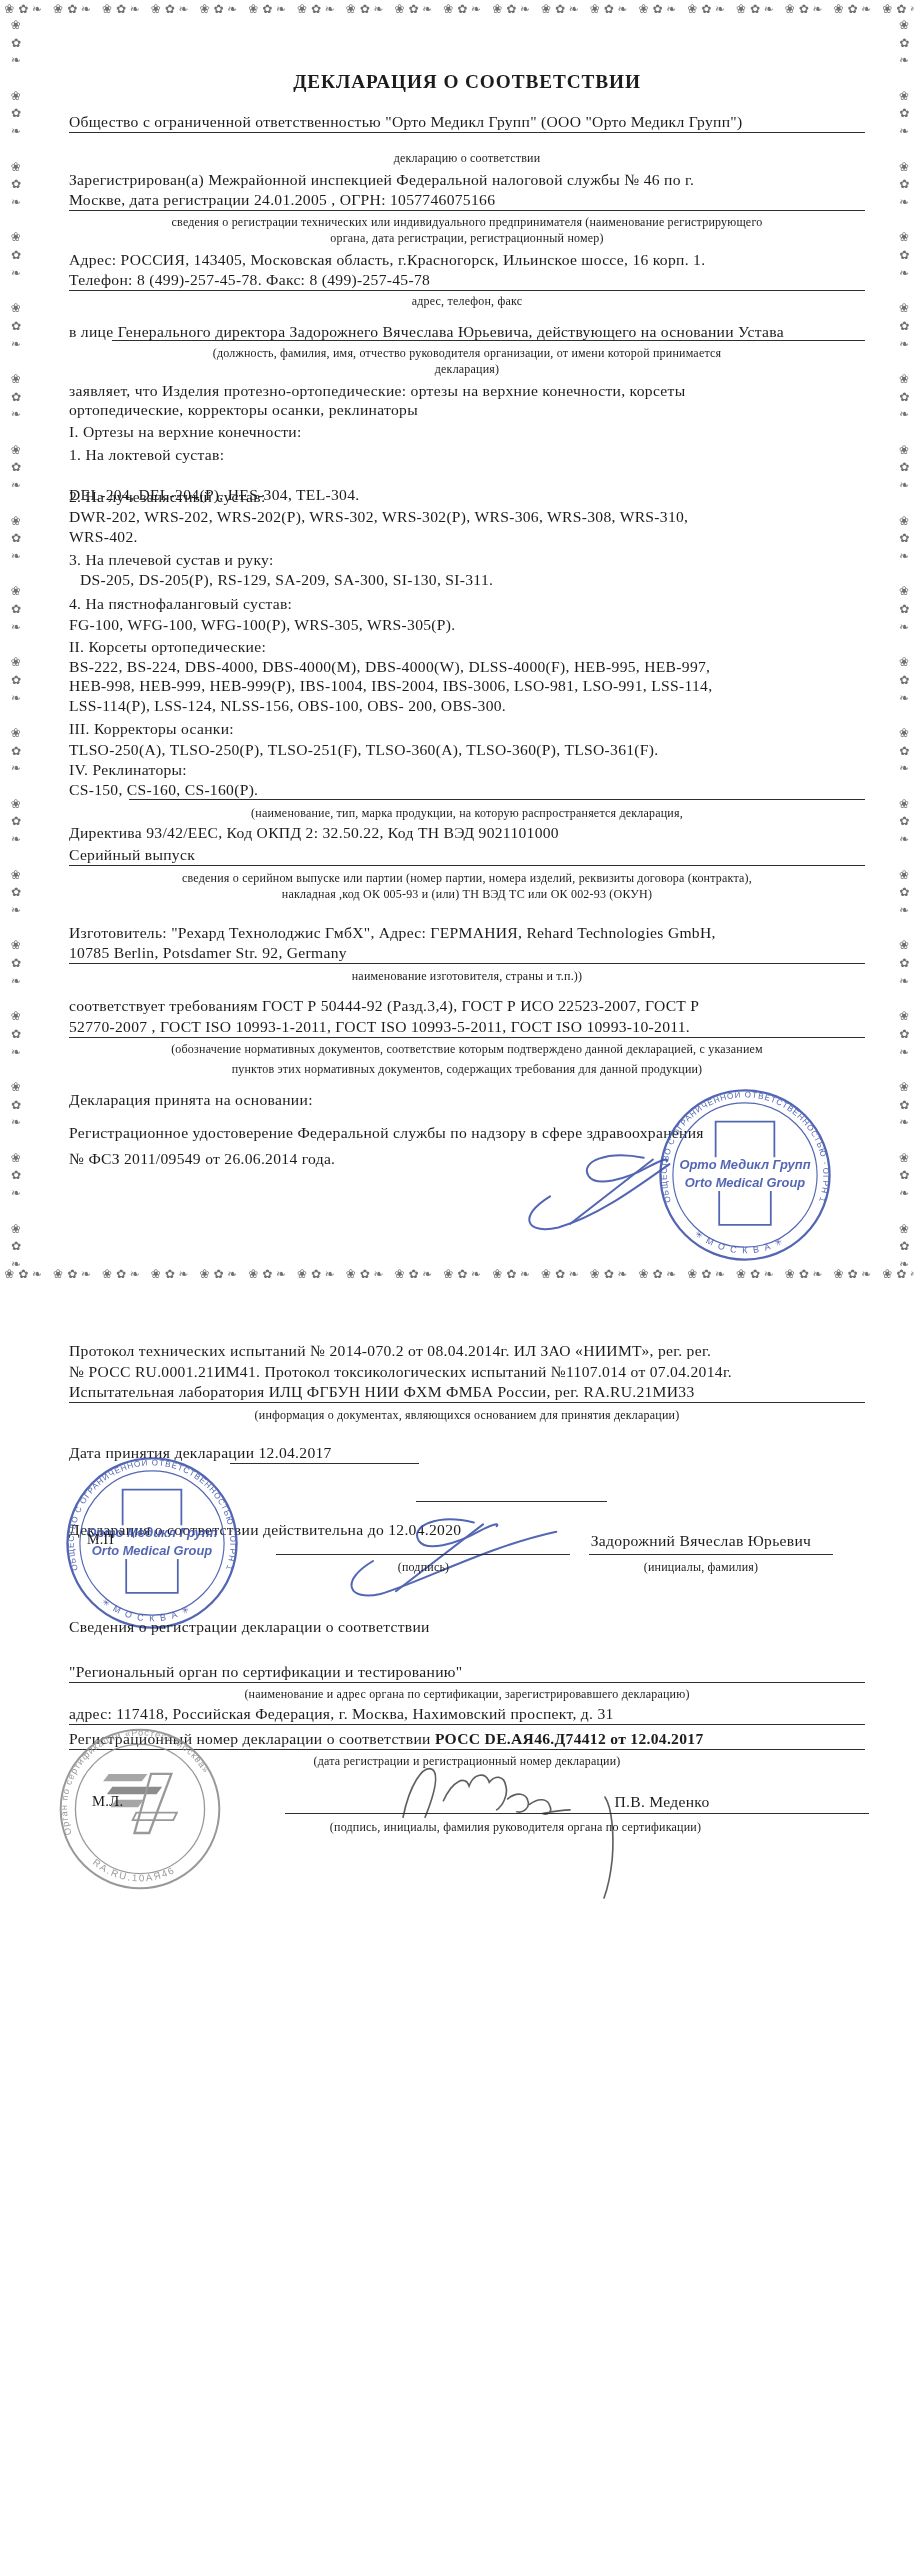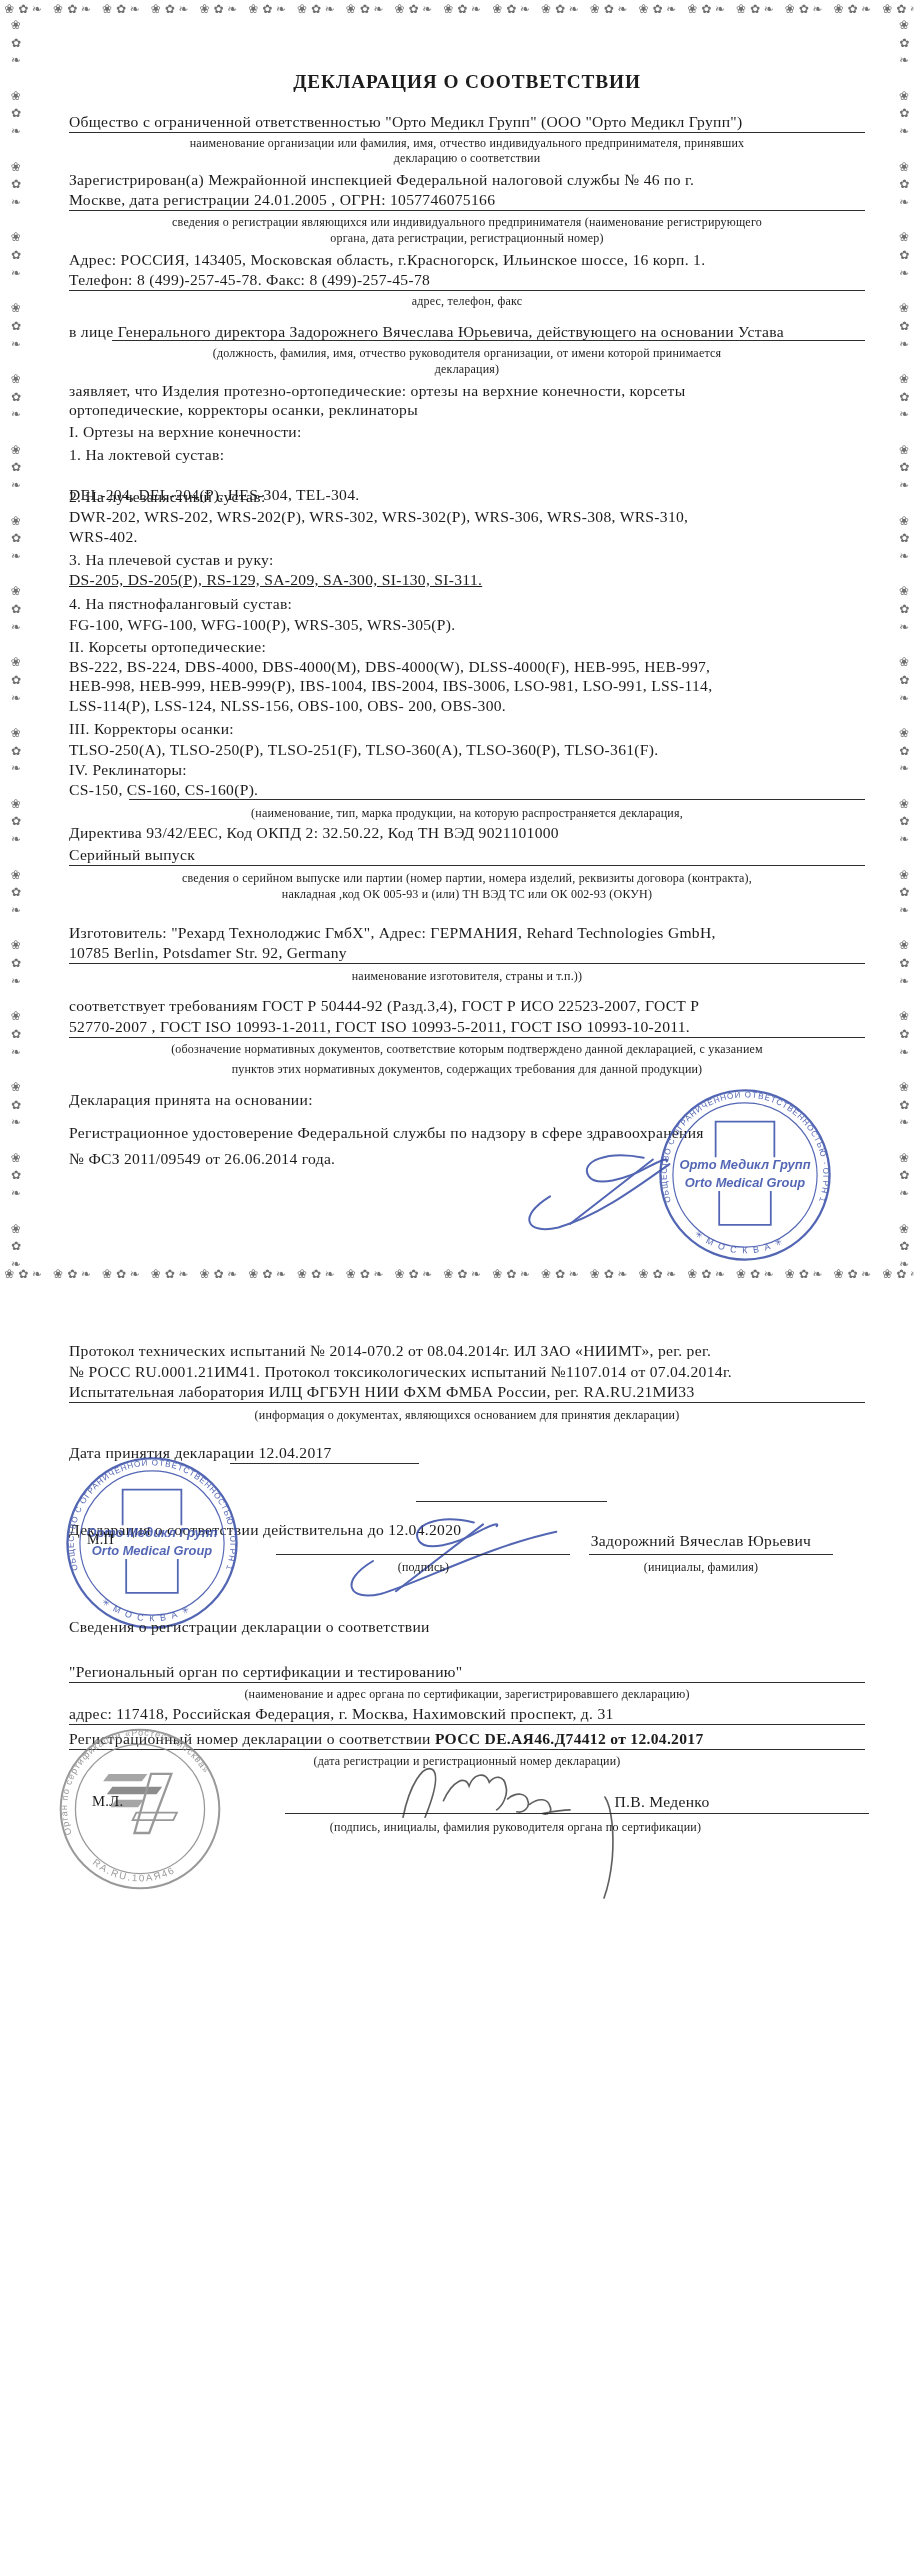--- a/index.html
+++ b/index.html
@@ -28,26 +28,25 @@
 <div id="page">
 
   <div class="bh" style="left:4.6px;top:2.8px;width:909px;">❀✿❧ ❀✿❧ ❀✿❧ ❀✿❧ ❀✿❧ ❀✿❧ ❀✿❧ ❀✿❧ ❀✿❧ ❀✿❧ ❀✿❧ ❀✿❧ ❀✿❧ ❀✿❧ ❀✿❧ ❀✿❧ ❀✿❧ ❀✿❧ ❀✿❧ ❀✿❧ ❀✿❧ ❀✿❧ ❀✿❧ ❀✿❧ ❀✿❧ ❀✿❧ ❀✿❧ ❀✿❧ ❀✿❧ ❀✿❧ </div>
   <div class="bh" style="left:4.6px;top:1268px;width:909px;">❀✿❧ ❀✿❧ ❀✿❧ ❀✿❧ ❀✿❧ ❀✿❧ ❀✿❧ ❀✿❧ ❀✿❧ ❀✿❧ ❀✿❧ ❀✿❧ ❀✿❧ ❀✿❧ ❀✿❧ ❀✿❧ ❀✿❧ ❀✿❧ ❀✿❧ ❀✿❧ ❀✿❧ ❀✿❧ ❀✿❧ ❀✿❧ ❀✿❧ ❀✿❧ ❀✿❧ ❀✿❧ ❀✿❧ ❀✿❧ </div>
   <div class="bv" style="left:3.7px;top:18.4px;height:1249px;">❀✿❧ ❀✿❧ ❀✿❧ ❀✿❧ ❀✿❧ ❀✿❧ ❀✿❧ ❀✿❧ ❀✿❧ ❀✿❧ ❀✿❧ ❀✿❧ ❀✿❧ ❀✿❧ ❀✿❧ ❀✿❧ ❀✿❧ ❀✿❧ ❀✿❧ ❀✿❧ ❀✿❧ ❀✿❧ ❀✿❧ ❀✿❧ ❀✿❧ ❀✿❧ ❀✿❧ ❀✿❧ ❀✿❧ ❀✿❧ </div>
   <div class="bv" style="left:892px;top:18.4px;height:1249px;">❀✿❧ ❀✿❧ ❀✿❧ ❀✿❧ ❀✿❧ ❀✿❧ ❀✿❧ ❀✿❧ ❀✿❧ ❀✿❧ ❀✿❧ ❀✿❧ ❀✿❧ ❀✿❧ ❀✿❧ ❀✿❧ ❀✿❧ ❀✿❧ ❀✿❧ ❀✿❧ ❀✿❧ ❀✿❧ ❀✿❧ ❀✿❧ ❀✿❧ ❀✿❧ ❀✿❧ ❀✿❧ ❀✿❧ ❀✿❧ </div>
 
   <div class="t w c title" style="left:69px;top:70px;">ДЕКЛАРАЦИЯ О СООТВЕТСТВИИ</div>
 
   <div class="t w u" style="left:69px;top:112px;">Общество с ограниченной ответственностью "Орто Медикл Групп"  (ООО "Орто Медикл Групп")</div>
-  <div class="t w c small" style="left:69px;top:136px;">наименование организации или фамилия, имя, отчество индивидуального предпринимателя, принявших</div>
   <div class="t w c small" style="left:69px;top:151px;">декларацию о соответствии</div>
 
   <div class="t" style="left:69px;top:170px;">Зарегистрирован(а) Межрайонной инспекцией Федеральной налоговой службы № 46 по г.</div>
   <div class="t w u" style="left:69px;top:190px;">Москве, дата регистрации 24.01.2005 , ОГРН: 1057746075166</div>
-  <div class="t w c small" style="left:69px;top:215px;">сведения о регистрации являющихся или индивидуального предпринимателя (наименование регистрирующего</div>
+  <div class="t w c small" style="left:69px;top:215px;">сведения о регистрации технических или индивидуального предпринимателя (наименование регистрирующего</div>
   <div class="t w c small" style="left:69px;top:231px;">органа, дата регистрации, регистрационный номер)</div>
 
   <div class="t" style="left:69px;top:250px;">Адрес: РОССИЯ, 143405, Московская область, г.Красногорск, Ильинское шоссе, 16 корп. 1.</div>
   <div class="t w u" style="left:69px;top:270px;">Телефон: 8 (499)-257-45-78. Факс: 8 (499)-257-45-78</div>
   <div class="t w c small" style="left:69px;top:294px;">адрес, телефон, факс</div>
 
   <div class="t" style="left:69px;top:322px;">в лице Генерального директора Задорожнего Вячеслава Юрьевича, действующего на основании Устава</div>
   <div class="rule" style="left:112px;top:340px;width:753px;"></div>
   <div class="t w c small" style="left:69px;top:346px;">(должность, фамилия, имя, отчество руководителя организации, от имени которой принимается</div>
   <div class="t w c small" style="left:69px;top:362px;">декларация)</div>
@@ -55,21 +54,21 @@
   <div class="t" style="left:69px;top:381px;">заявляет, что Изделия протезно-ортопедические: ортезы на верхние конечности, корсеты</div>
   <div class="t" style="left:69px;top:400px;">ортопедические, корректоры осанки, реклинаторы</div>
 
   <div class="t" style="left:69px;top:422px;">I. Ортезы на верхние конечности:</div>
   <div class="t" style="left:69px;top:445px;">1. На локтевой сустав:</div>
   <div class="t" style="left:69px;top:465px;margin-top:20px;">DEL-204, DEL-204(P), HES-304, TEL-304.</div>
   <div class="t" style="left:69px;top:487px;">2. На лучезапястный сустав:</div>
   <div class="t" style="left:69px;top:507px;">DWR-202, WRS-202, WRS-202(P), WRS-302, WRS-302(P), WRS-306, WRS-308, WRS-310,</div>
   <div class="t" style="left:69px;top:527px;">WRS-402.</div>
   <div class="t" style="left:69px;top:550px;">3. На плечевой сустав и руку:</div>
-  <div class="t" style="left:69px;top:570px;text-decoration:underline;">DS-205, DS-205(P), RS-129, SA-209, SA-300, SI-130, SI-311.</div>
+  <div class="t" style="left:80px;top:570px;">DS-205, DS-205(P), RS-129, SA-209, SA-300, SI-130, SI-311.</div>
   <div class="t" style="left:69px;top:594px;">4. На пястнофаланговый сустав:</div>
   <div class="t" style="left:69px;top:615px;">FG-100, WFG-100, WFG-100(P), WRS-305, WRS-305(P).</div>
   <div class="t" style="left:69px;top:637px;">II. Корсеты ортопедические:</div>
   <div class="t" style="left:69px;top:657px;">BS-222, BS-224, DBS-4000, DBS-4000(M), DBS-4000(W), DLSS-4000(F), HEB-995, HEB-997,</div>
   <div class="t" style="left:69px;top:676px;">HEB-998, HEB-999, HEB-999(P), IBS-1004, IBS-2004, IBS-3006, LSO-981, LSO-991, LSS-114,</div>
   <div class="t" style="left:69px;top:696px;">LSS-114(P), LSS-124, NLSS-156, OBS-100, OBS- 200, OBS-300.</div>
   <div class="t" style="left:69px;top:719px;">III. Корректоры осанки:</div>
   <div class="t" style="left:69px;top:740px;">TLSO-250(A), TLSO-250(P), TLSO-251(F), TLSO-360(A), TLSO-360(P), TLSO-361(F).</div>
   <div class="t" style="left:69px;top:760px;">IV. Реклинаторы:</div>
   <div class="t" style="left:69px;top:780px;">CS-150, CS-160, CS-160(P).</div>

